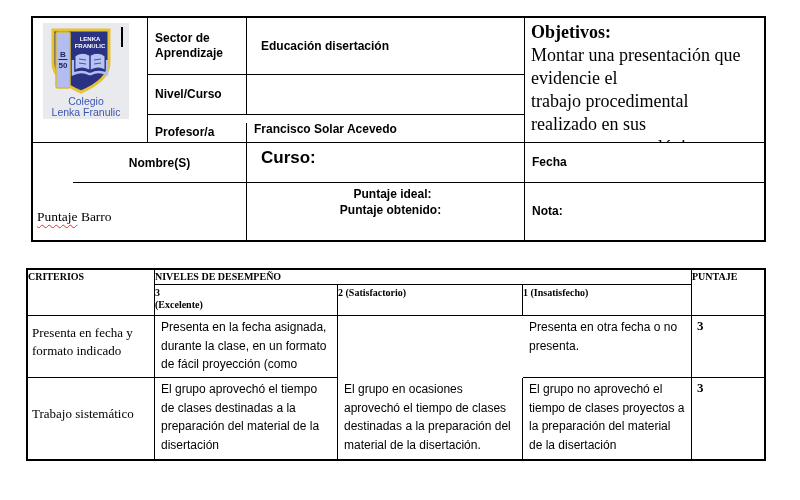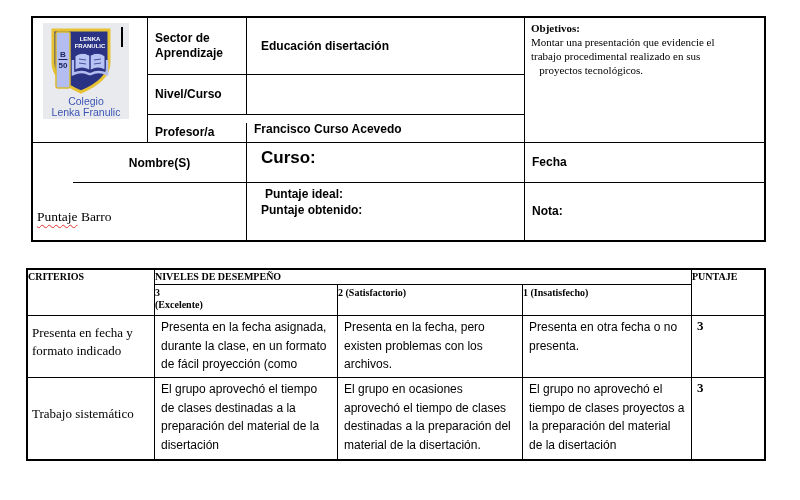--- a/index.html
+++ b/index.html
@@ -37,21 +37,21 @@
   }
   .val {
     font-weight: bold; font-size: 12px;
     display: flex; align-items: center; padding-left: 14px;
   }
   .val-name { padding-left: 7px; }
   .cell-logo { grid-column: 1; grid-row: 1 / span 3; padding: 5px 0 0 10px; }
   .cell-objetivos {
     grid-column: 4; grid-row: 1 / span 3;
     padding: 3px 6px 0 6px;
-    font-family: "Liberation Serif", serif; font-size: 11px; line-height: 1.28;
+    font-family: "Liberation Serif", serif; font-size: 18px; line-height: 1.28;
   }
   .cell-objetivos .obj-label { font-weight: bold; }
   .cell-objetivos .obj-text { white-space: pre-wrap; }
   .cell-nombre {
     grid-column: 1 / span 2; grid-row: 4;
     font-weight: bold; font-size: 12px;
     display: flex; align-items: center; justify-content: center; margin-left: 40px;
   }
   .cell-curso {
     grid-column: 3; grid-row: 4;
@@ -66,20 +66,21 @@
   }
   .misspelled {
     text-decoration: underline wavy #e03030;
     text-decoration-thickness: 1px;
     text-underline-offset: 3px;
   }
   .cell-puntajes {
     grid-column: 3; grid-row: 5;
     font-weight: bold; font-size: 12px; line-height: 1.3;
     padding: 4px 4px 0 14px;
+    text-align: center;
   }
   .cell-puntajes .pi { padding-left: 4px; }
   .cell-nota { grid-column: 4; grid-row: 5; }
 
   
   .text-cursor { position: absolute; left: 121px; top: 27px; width: 2px; height: 20px; background: #000; }
 
   
   #rubric-table {
     left: 26px; top: 268px;
@@ -156,21 +157,21 @@
       <div class="obj-label" style="font-family:'Liberation Serif',serif;">Objetivos:</div>
       <div class="obj-text">Montar una presentación que evidencie el
 trabajo procedimental realizado en sus
    proyectos tecnológicos.</div>
     </div>
 
     <div class="cell br bb lbl" style="grid-column:2;grid-row:2;">Nivel/Curso</div>
     <div class="cell br bb val" style="grid-column:3;grid-row:2;"></div>
 
     <div class="cell br bb lbl" style="grid-column:2;grid-row:3;margin-top:8px;">Profesor/a</div>
-    <div class="cell br bb val val-name" style="grid-column:3;grid-row:3;">Francisco Curso Acevedo</div>
+    <div class="cell br bb val val-name" style="grid-column:3;grid-row:3;">Francisco Solar Acevedo</div>
 
     <div class="cell br bb cell-nombre">Nombre(S)</div>
     <div class="cell br bb cell-curso">Curso:</div>
     <div class="cell bb cell-fecha lbl" style="font-size:12px;">Fecha</div>
 
     <div class="cell br cell-student">
       <span><span class="misspelled">Puntaje</span>&nbsp;<span>Barro</span></span>
     </div>
     <div class="cell br cell-puntajes">
       <div class="pi">Puntaje ideal:</div>
@@ -187,21 +188,20 @@
     <div class="cell br bb rub-h cell-niveles">NIVELES DE DESEMPEÑO</div>
     <div class="cell bb rub-h cell-puntajeh">PUNTAJE</div>
 
     <div class="cell br bb rub-h rub-sub" style="grid-column:2;grid-row:2;">3
 (Excelente)</div>
     <div class="cell br bb rub-h rub-sub" style="grid-column:3;grid-row:2;">2 (Satisfactorio)</div>
     <div class="cell br bb rub-h rub-sub" style="grid-column:4;grid-row:2;">1 (Insatisfecho)</div>
 
     <div class="cell br bb crit" style="grid-column:1;grid-row:3;">Presenta en fecha y formato indicado</div>
     <div class="cell br bb desc" style="grid-column:2;grid-row:3;">Presenta en la fecha asignada, durante la clase, en un formato de fácil proyección (como USB).</div>
-    <div class="cell br bb desc" style="grid-column:3;grid-row:3;">Presenta en la fecha, pero existen problemas con los archivos.</div>
     <div class="cell br bb desc" style="grid-column:4;grid-row:3;">Presenta en otra fecha o no presenta.</div>
     <div class="cell bb score" style="grid-column:5;grid-row:3;">3</div>
 
     <div class="cell br crit" style="grid-column:1;grid-row:4;">Trabajo sistemático</div>
     <div class="cell br desc" style="grid-column:2;grid-row:4;">El grupo aprovechó el tiempo de clases destinadas a la preparación del material de la disertación</div>
     <div class="cell br desc" style="grid-column:3;grid-row:4;">El grupo en ocasiones aprovechó el tiempo de clases destinadas a la preparación del material de la disertación.</div>
     <div class="cell br desc" style="grid-column:4;grid-row:4;">El grupo no aprovechó el tiempo de clases proyectos a la preparación del material de la disertación</div>
     <div class="cell score" style="grid-column:5;grid-row:4;">3</div>
   </div>
 

